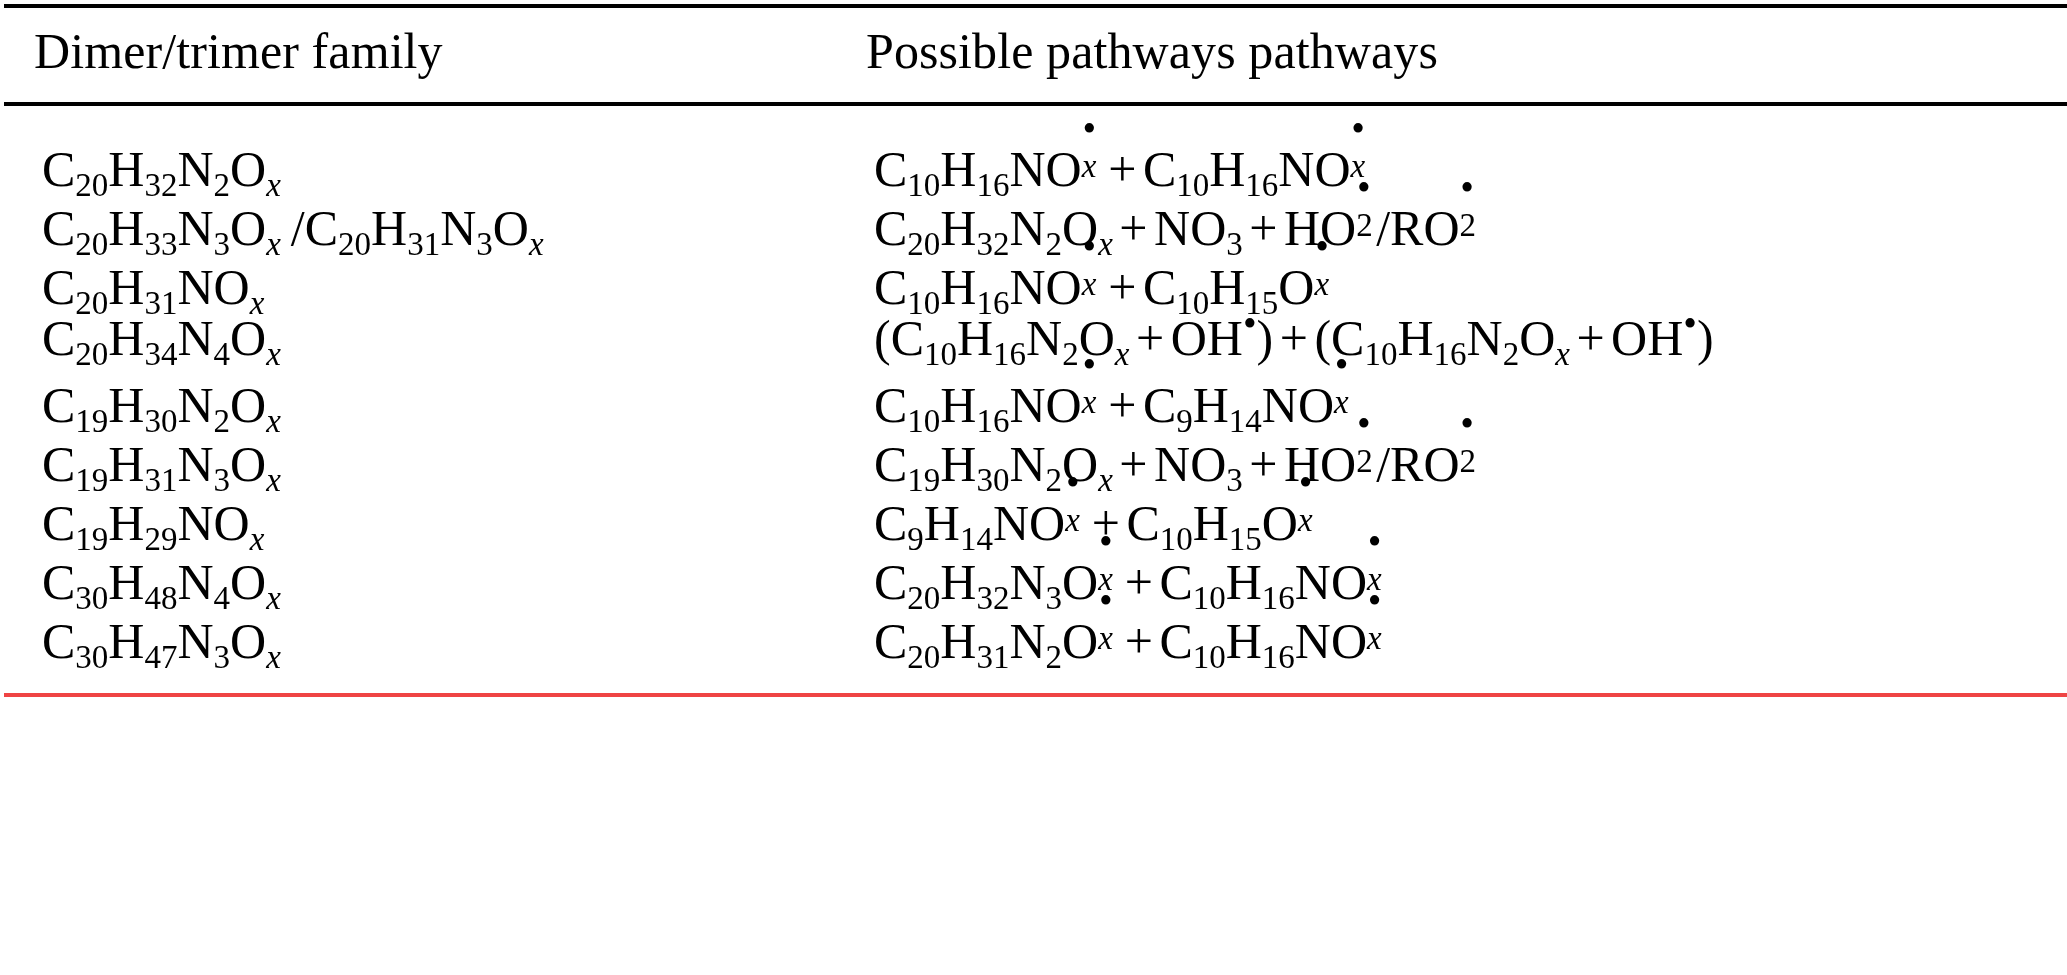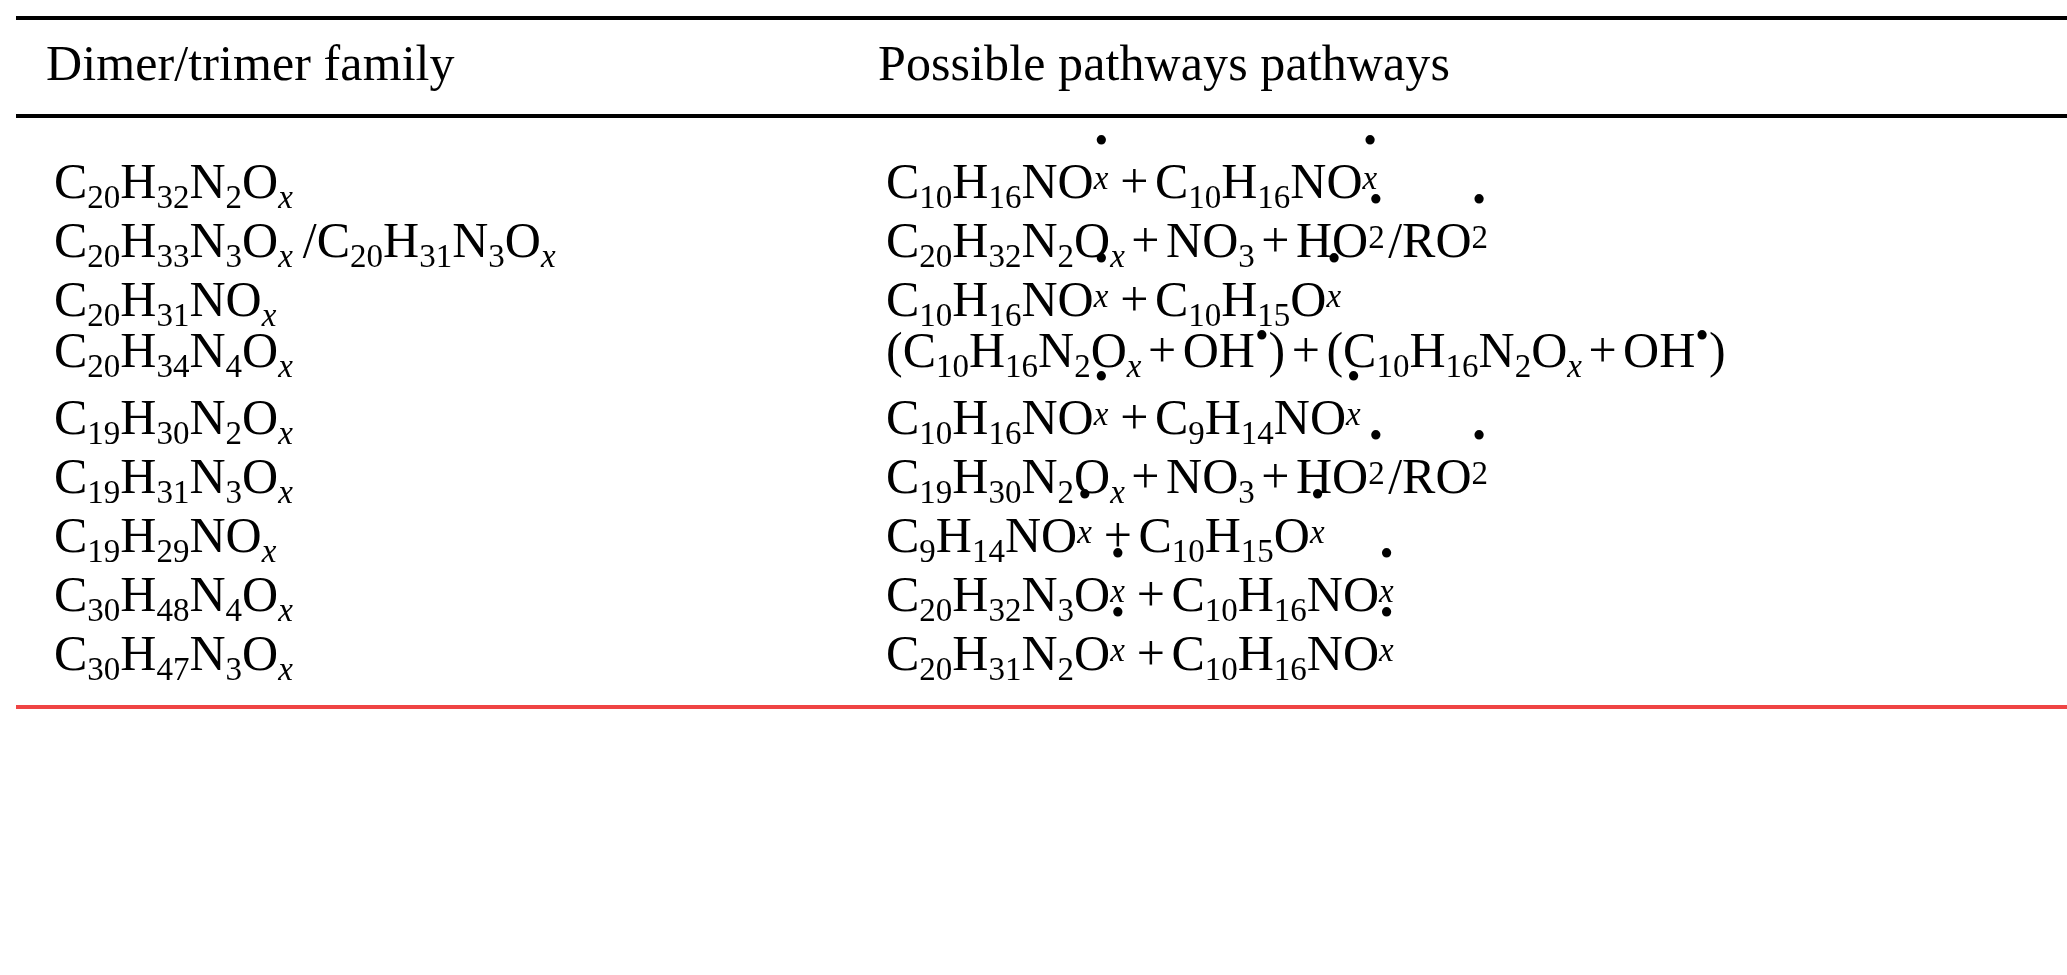--- a/index.html
+++ b/index.html
@@ -14,21 +14,21 @@
     font-family: "Liberation Serif", "DejaVu Serif", serif;
     color: #000000;
     -webkit-font-smoothing: antialiased;
   }
 
   .table-wrap {
     position: relative;
     width: 2067px;
     height: 975px;
     box-sizing: border-box;
-    padding: 16px;
+    padding: 4px;
     overflow: hidden;
   }
 
   table.sci-table {
     border-collapse: collapse;
     width: 2067px;
     table-layout: fixed;
     margin: 0;
   }
 

